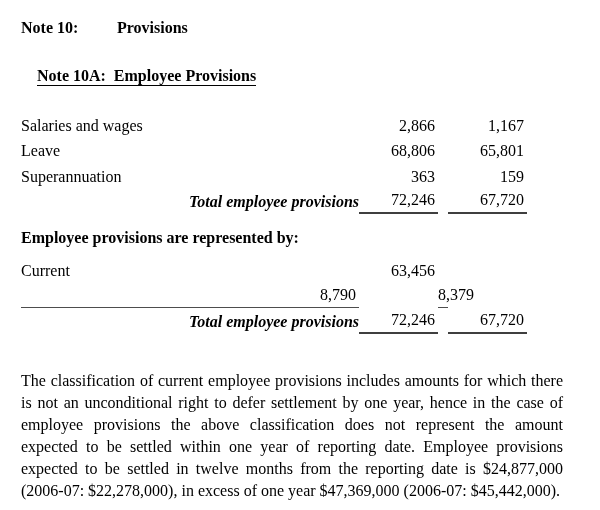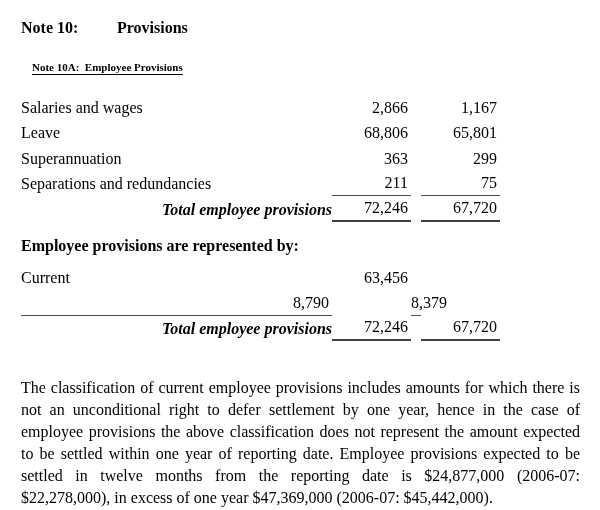--- a/index.html
+++ b/index.html
@@ -5,46 +5,46 @@
   * { margin: 0; padding: 0; box-sizing: border-box; }
   html, body { background: #ffffff; }
   .page {
     position: relative;
     width: 600px;
     height: 510px;
     background: #ffffff;
     color: #000000;
     font-family: "Liberation Serif", serif;
     font-size: 16px;
-    padding: 19px 0 0 21px;
+    padding: 19px 17px 0 21px;
     overflow: hidden;
   }
 
   
   .note-heading {
     display: flex;
     font-weight: bold;
     font-size: 16px;
     margin-bottom: 12px;
     white-space: pre;
   }
   .note-heading .note-label { width: 96px; }
   .section-heading {
     font-weight: bold;
-    font-size: 11px;
+    font-size: 16px;
     margin-bottom: 9px;
     white-space: pre;
   }
   .section-heading span {
     border-bottom: 1.5px solid #000;
     padding-bottom: 1px;
   }
 
   
-  .fin-table { margin-right: 100px; }
+  .fin-table { margin-right: 56px; }
   .trow {
     display: grid;
     grid-template-columns: 1fr 79px 10px 79px;
     align-items: end;
     height: 25.5px;
   }
   .tlabel { line-height: 20px; padding-bottom: 2px; }
   .tnum {
     text-align: right;
     padding: 0 3px 2px 0;
@@ -90,27 +90,21 @@
     <div class="trow">
       <div class="tlabel">Leave</div>
       <div class="tnum cur">68,806</div>
       <div class="tgap"></div>
       <div class="tnum">65,801</div>
     </div>
     <div class="trow">
       <div class="tlabel">Superannuation</div>
       <div class="tnum cur">363</div>
       <div class="tgap"></div>
-      <div class="tnum">299</div>
-    </div>
-    <div class="trow rule">
-      <div class="tlabel">Separations and redundancies</div>
-      <div class="tnum cur">211</div>
-      <div class="tgap"></div>
-      <div class="tnum">75</div>
+      <div class="tnum">159</div>
     </div>
     <div class="trow total">
       <div class="tlabel">Total employee provisions</div>
       <div class="tnum cur">72,246</div>
       <div class="tgap"></div>
       <div class="tnum">67,720</div>
     </div>
   </div>
 
   <div class="rep-label">Employee provisions are represented by:</div>

